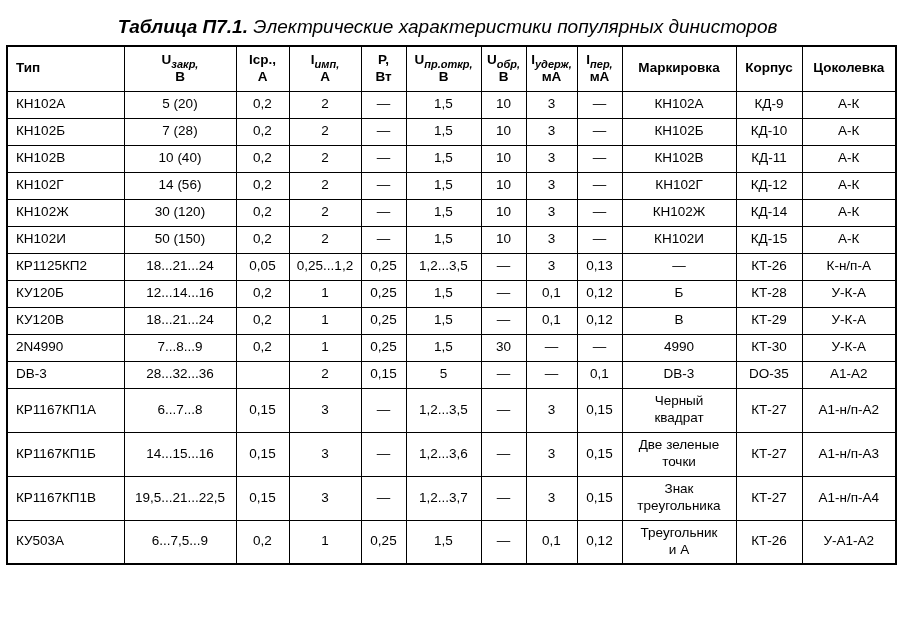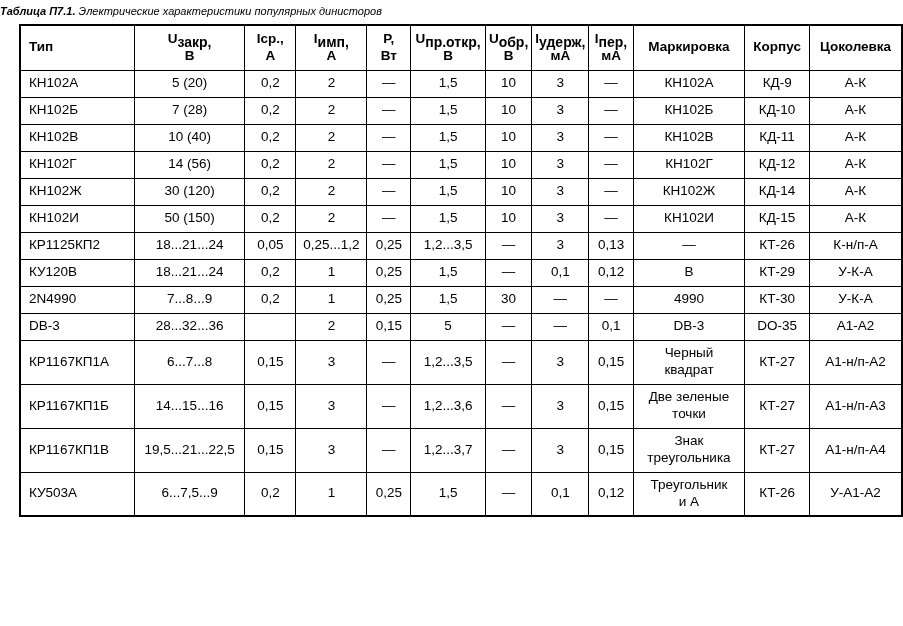--- a/index.html
+++ b/index.html
@@ -5,32 +5,32 @@
   * { box-sizing: border-box; }
   html, body {
     margin: 0; padding: 0;
     width: 903px; height: 626px;
     background: #ffffff;
     font-family: "Liberation Sans", sans-serif;
     color: #000;
     overflow: hidden;
   }
   .caption {
-    text-align: left;
-    font-size: 11px;
-    padding: 5px 8px 7px 0;
+    text-align: center;
+    font-size: 19px;
+    padding: 16px 8px 7px 0;
     white-space: nowrap;
   }
   .caption .cap-label { font-weight: bold; font-style: italic; }
   .caption .cap-text  { font-style: italic; }
 
   table.char-table {
     border-collapse: collapse;
     table-layout: fixed;
-    margin-left: 19px;
+    margin-left: 6px;
     border: 2px solid #000;
   }
   col.c1  { width: 117px; }
   col.c2  { width: 112px; }
   col.c3  { width: 53px;  }
   col.c4  { width: 72px;  }
   col.c5  { width: 45px;  }
   col.c6  { width: 75px;  }
   col.c7  { width: 45px;  }
   col.c8  { width: 51px;  }
@@ -46,22 +46,23 @@
     font-size: 13.5px;
     padding: 1px 3px;
     line-height: 1.25;
     white-space: pre-line;
   }
   th {
     font-weight: bold;
     height: 45px;
   }
   th sub {
-    font-size: 14px;
+    font-size: 11px;
     line-height: 0;
+    font-style: italic;
   }
   th:first-child, td:first-child {
     text-align: left;
     padding-left: 8px;
   }
   td { height: 27px; }
   tr.tall td { height: 44px; }
 </style>
 </head>
 <body>
@@ -195,20 +196,34 @@
         <td>0,25</td>
         <td>1,2...3,5</td>
         <td>—</td>
         <td>3</td>
         <td>0,13</td>
         <td>—</td>
         <td>КТ-26</td>
         <td>К-н/п-А</td>
       </tr>
       <tr>
+        <td>КУ120Б</td>
+        <td>12...14...16</td>
+        <td>0,2</td>
+        <td>1</td>
+        <td>0,25</td>
+        <td>1,5</td>
+        <td>—</td>
+        <td>0,1</td>
+        <td>0,12</td>
+        <td>Б</td>
+        <td>КТ-28</td>
+        <td>У-К-А</td>
+      </tr>
+      <tr>
         <td>КУ120В</td>
         <td>18...21...24</td>
         <td>0,2</td>
         <td>1</td>
         <td>0,25</td>
         <td>1,5</td>
         <td>—</td>
         <td>0,1</td>
         <td>0,12</td>
         <td>В</td>

